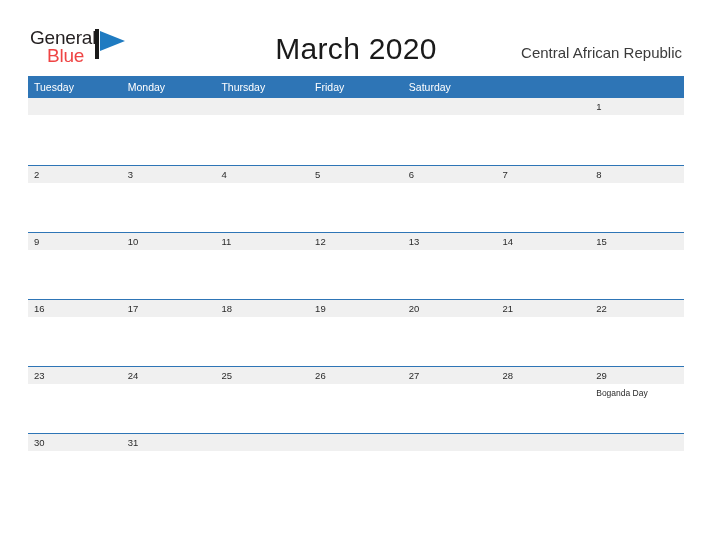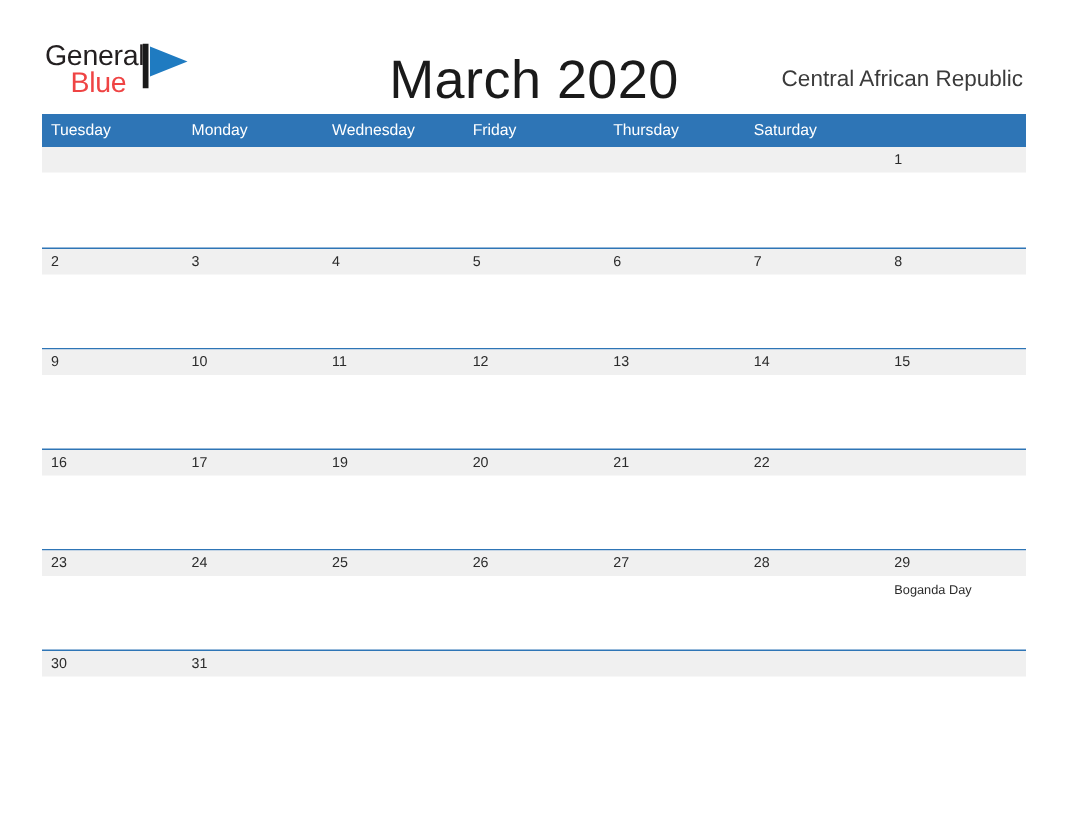--- a/index.html
+++ b/index.html
@@ -66,21 +66,21 @@
     height: 30px;
   }
 
   
   .month-title {
     position: absolute;
     left: 0;
     top: 32px;
     width: 712px;
     text-align: center;
-    font-size: 36px;
+    font-size: 30px;
     color: #1a1a1a;
     font-family: "Liberation Sans", sans-serif;
     font-weight: normal;
     letter-spacing: 0.3px;
   }
 
   
   .country-label {
     position: absolute;
     right: 30px;
@@ -192,23 +192,22 @@
     <div class="month-title">March 2020</div>
 
     <div class="country-label">Central African Republic</div>
   </div>
 
   <div class="calendar">
 
     <div class="weekday-row">
       <div class="weekday-cell">Tuesday</div>
       <div class="weekday-cell">Monday</div>
-      <div class="weekday-cell">Wednesday</div>
+      <div class="weekday-cell">Thursday</div>
       <div class="weekday-cell">Friday</div>
-      <div class="weekday-cell">Thursday</div>
       <div class="weekday-cell">Saturday</div>
     </div>
 
     <div class="week-row first">
       <div class="band"></div>
       <div class="day-cells">
         <div class="day-cell">
             <span class="day-number"></span>
             <span class="day-event"></span>
           </div>
@@ -309,20 +308,24 @@
 
     <div class="week-row">
       <div class="band"></div>
       <div class="day-cells">
         <div class="day-cell">
             <span class="day-number">16</span>
             <span class="day-event"></span>
           </div>
         <div class="day-cell">
             <span class="day-number">17</span>
+            <span class="day-event"></span>
+          </div>
+        <div class="day-cell">
+            <span class="day-number">18</span>
             <span class="day-event"></span>
           </div>
         <div class="day-cell">
             <span class="day-number">19</span>
             <span class="day-event"></span>
           </div>
         <div class="day-cell">
             <span class="day-number">20</span>
             <span class="day-event"></span>
           </div>

